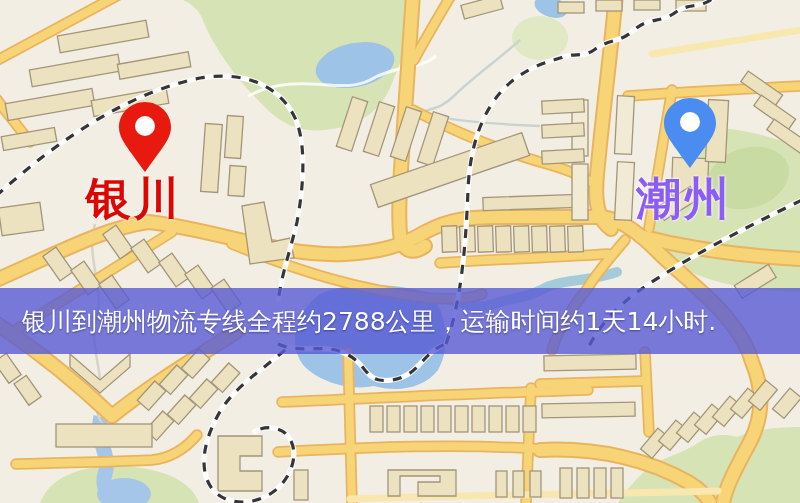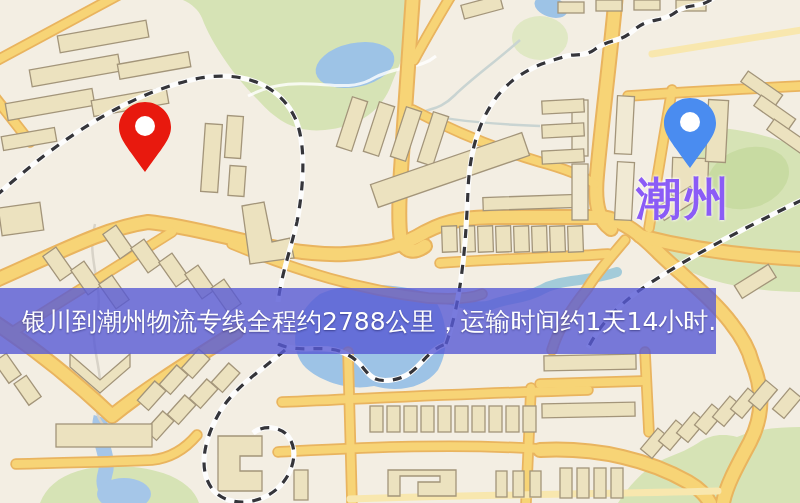--- a/index.html
+++ b/index.html
@@ -5,21 +5,21 @@
   html,body{margin:0;padding:0;background:#888;}
   .stage{position:relative;width:800px;height:503px;overflow:hidden;
          font-family:"DejaVu Sans",sans-serif;background:#f3eee3;}
   .map-bg{position:absolute;left:0;top:0;}
   .pin{position:absolute;}
   .city-label{position:absolute;font-family:"DejaVu Serif",serif;font-weight:700;
       font-size:45px;letter-spacing:3px;line-height:1;white-space:nowrap;
       text-shadow:0 0 3px rgba(255,255,255,.85),0 0 3px rgba(255,255,255,.85);}
   .label-origin{left:86px;top:176px;color:#dc0703;}
   .label-dest{left:636px;top:176px;color:#8b5cf6;}
-  .banner{position:absolute;left:0;top:288px;width:716px;height:66px;
+  .banner{position:absolute;left:0;top:288px;width:800px;height:66px;
       background:rgba(88,90,212,0.80);display:flex;align-items:center;}
   .banner span{margin-left:22px;font-size:25px;color:#ffffff;
       text-shadow:0 1px 2px rgba(10,10,60,.45);white-space:nowrap;}
 </style>
 </head>
 <body>
 
 <div class="stage">
 
 <svg class="map-bg" width="800" height="503" viewBox="0 0 800 503">
@@ -232,20 +232,21 @@
 <svg class="pin" style="left:117px;top:101px" width="56" height="72" viewBox="0 0 56 72">
   <path d="M28,1 C14,1 2,12 2,26 C2,38 11,47 28,71 C45,47 54,38 54,26 C54,12 42,1 28,1 Z" fill="#e8190e"></path>
   <circle cx="28" cy="25" r="10" fill="#ffffff"></circle>
 </svg>
 
 <svg class="pin" style="left:662px;top:97px" width="56" height="72" viewBox="0 0 56 72">
   <path d="M28,1 C14,1 2,12 2,26 C2,38 11,47 28,71 C45,47 54,38 54,26 C54,12 42,1 28,1 Z" fill="#4a8cf0"></path>
   <circle cx="28" cy="25" r="10" fill="#ffffff"></circle>
 </svg>
 
+<div class="city-label label-origin">银川</div>
 
 <div class="city-label label-dest">潮州</div>
 
 <div class="banner">
   <span>银川到潮州物流专线全程约2788公里，运输时间约1天14小时.</span>
 </div>
 
 </div>
 
 </body></html>

